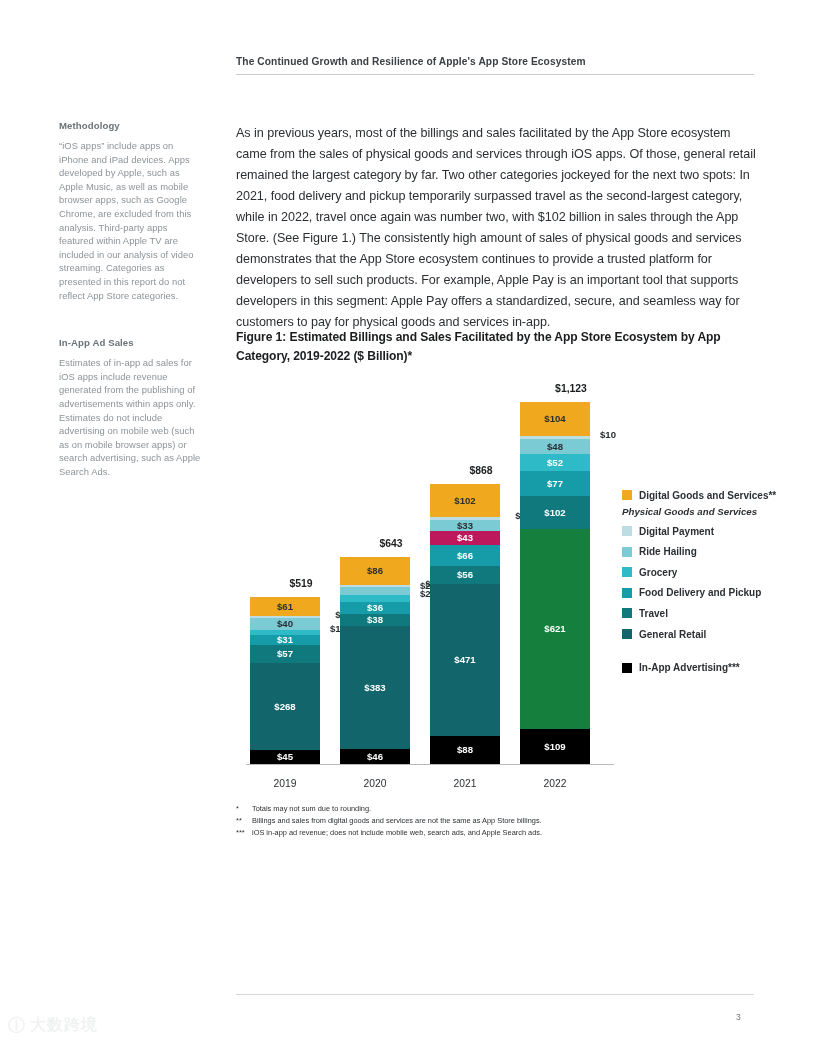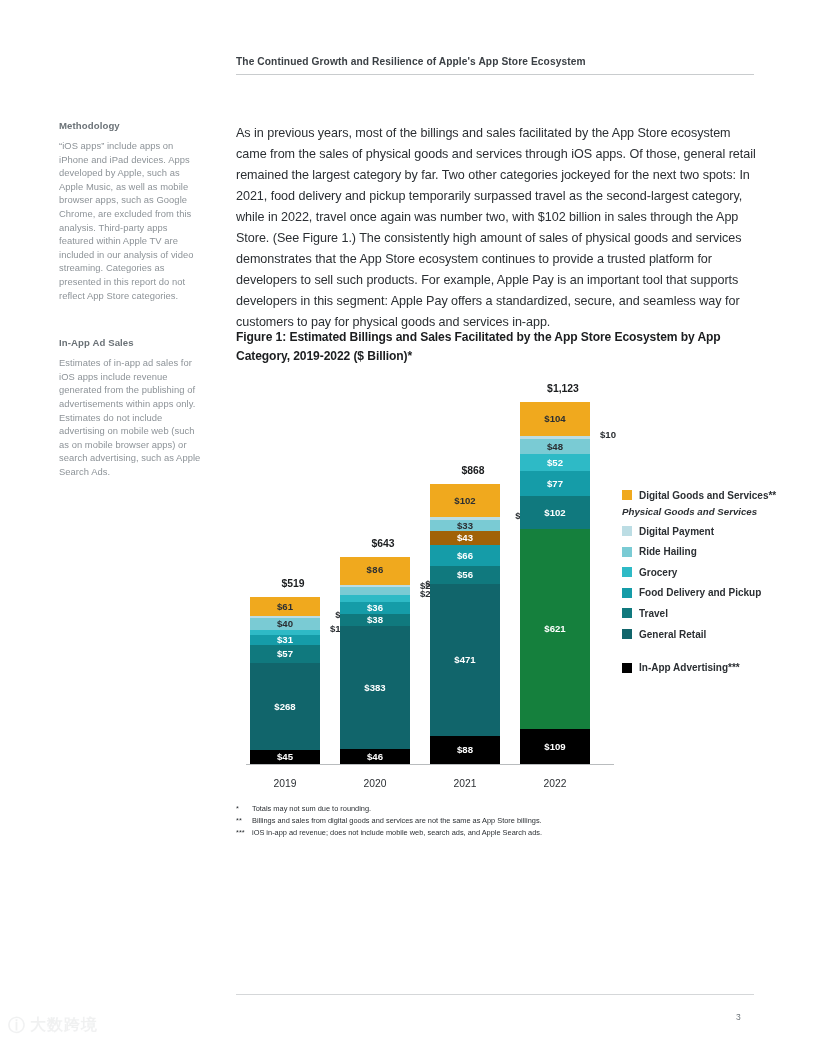--- a/index.html
+++ b/index.html
@@ -119,21 +119,21 @@
     background: #b9bcbe;
   }
 
   .bar-group {
     position: absolute;
     bottom: 29px;
     width: 70px;
   }
   .bar-total {
     position: absolute;
-    left: 8px;
+    left: 16px;
     width: 70px;
     text-align: center;
     font-size: 10.4px;
     font-weight: bold;
     color: #1b1d1f;
   }
   .bar-stack {
     position: absolute;
     bottom: 0;
     left: 0;
@@ -319,21 +319,21 @@
               </div>
               <div class="seg" style="height: 14.5058px; background: rgb(0, 0, 0);">
                 <span class="seg-label light">$45</span>
               </div>
             </div>
             <div class="x-label" style="bottom: -25px;">2019</div>
           </div>
           <div class="bar-group" style="left: 94px;">
             <div class="bar-total" style="bottom: 215.272px;">$643</div>
             <div class="bar-stack">
-              <div class="seg" style="height: 27.7222px; background: rgb(240, 169, 30); font-family: Liberation Mono, monospace;">
+              <div class="seg" style="height: 27.7222px; background: rgb(240, 169, 30);">
                 <span class="seg-label dark">$86</span>
               </div>
               <div class="seg" style="height: 1.61175px; background: rgb(188, 221, 228);">
                 <span class="seg-label outside">$5</span>
               </div>
               <div class="seg" style="height: 8.38112px; background: rgb(122, 203, 212);">
                 <span class="seg-label outside">$26</span>
               </div>
               <div class="seg" style="height: 7.09172px; background: rgb(46, 186, 198);">
                 <span class="seg-label outside">$22</span>
@@ -358,21 +358,21 @@
             <div class="bar-stack">
               <div class="seg" style="height: 32.8798px; background: rgb(240, 169, 30);">
                 <span class="seg-label dark">$102</span>
               </div>
               <div class="seg" style="height: 2.90116px; background: rgb(188, 221, 228);">
                 <span class="seg-label outside">$9</span>
               </div>
               <div class="seg" style="height: 10.6376px; background: rgb(122, 203, 212);">
                 <span class="seg-label dark">$33</span>
               </div>
-              <div class="seg" style="height: 13.8611px; background: #a16207;">
+              <div class="seg" style="height: 13.8611px; background: #be185d;">
                 <span class="seg-label light">$43</span>
               </div>
               <div class="seg" style="height: 21.2752px; background: rgb(21, 156, 168);">
                 <span class="seg-label light">$66</span>
               </div>
               <div class="seg" style="height: 18.0516px; background: rgb(16, 121, 126);">
                 <span class="seg-label light">$56</span>
               </div>
               <div class="seg" style="height: 151.827px; background: rgb(17, 101, 107);">
                 <span class="seg-label light">$471</span>

